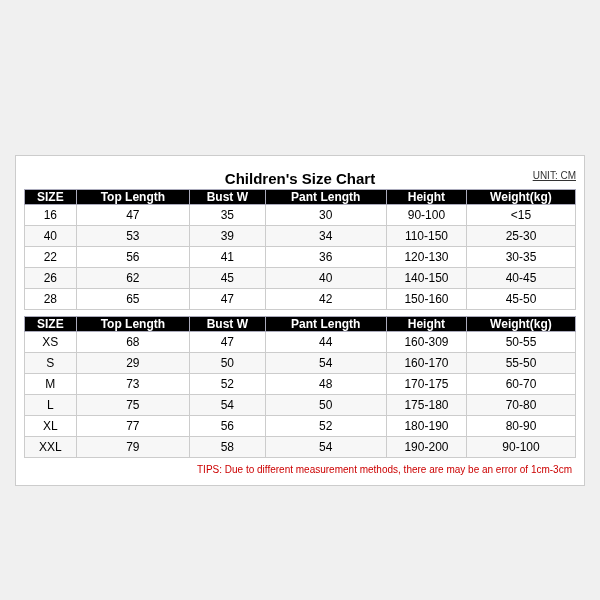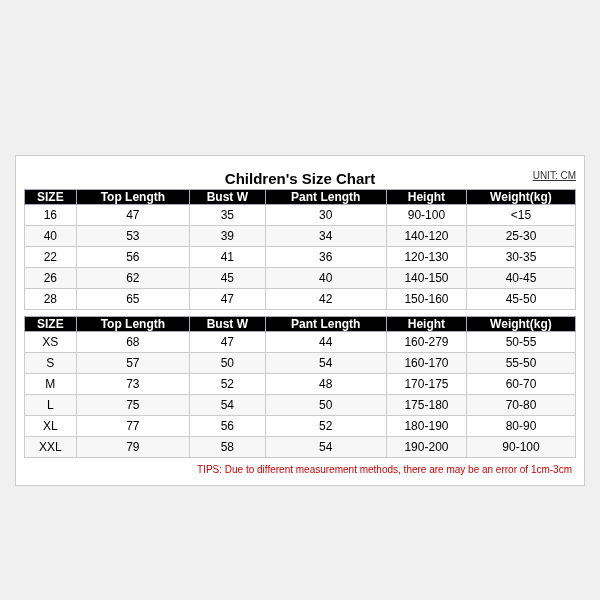--- a/index.html
+++ b/index.html
@@ -101,21 +101,21 @@
           <td>35</td>
           <td>30</td>
           <td>90-100</td>
           <td>&lt;15</td>
         </tr>
         <tr>
           <td class="size-col">40</td>
           <td>53</td>
           <td>39</td>
           <td>34</td>
-          <td>140-120</td>
+          <td>110-150</td>
           <td>25-30</td>
         </tr>
         <tr>
           <td class="size-col">22</td>
           <td>56</td>
           <td>41</td>
           <td>36</td>
           <td>120-130</td>
           <td>30-35</td>
         </tr>
@@ -150,26 +150,26 @@
         <th>Height</th>
         <th>Weight(kg)</th>
       </tr>
     </thead>
     <tbody id="adult-tbody">
     <tr>
           <td class="size-col">XS</td>
           <td>68</td>
           <td>47</td>
           <td>44</td>
-          <td>160-279</td>
+          <td>160-309</td>
           <td>50-55</td>
         </tr>
         <tr>
           <td class="size-col">S</td>
-          <td>57</td>
+          <td>29</td>
           <td>50</td>
           <td>54</td>
           <td>160-170</td>
           <td>55-50</td>
         </tr>
         <tr>
           <td class="size-col">M</td>
           <td>73</td>
           <td>52</td>
           <td>48</td>

